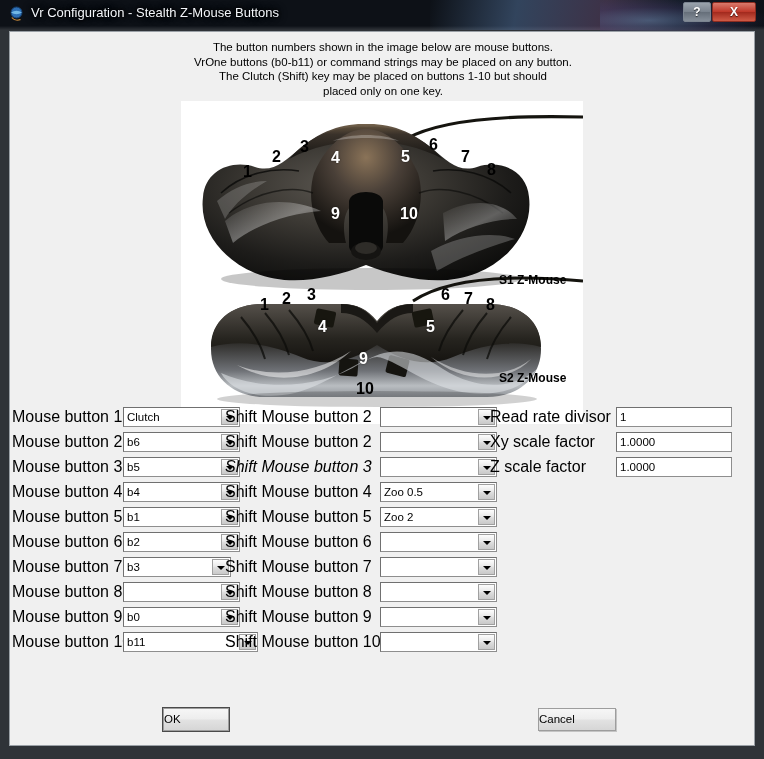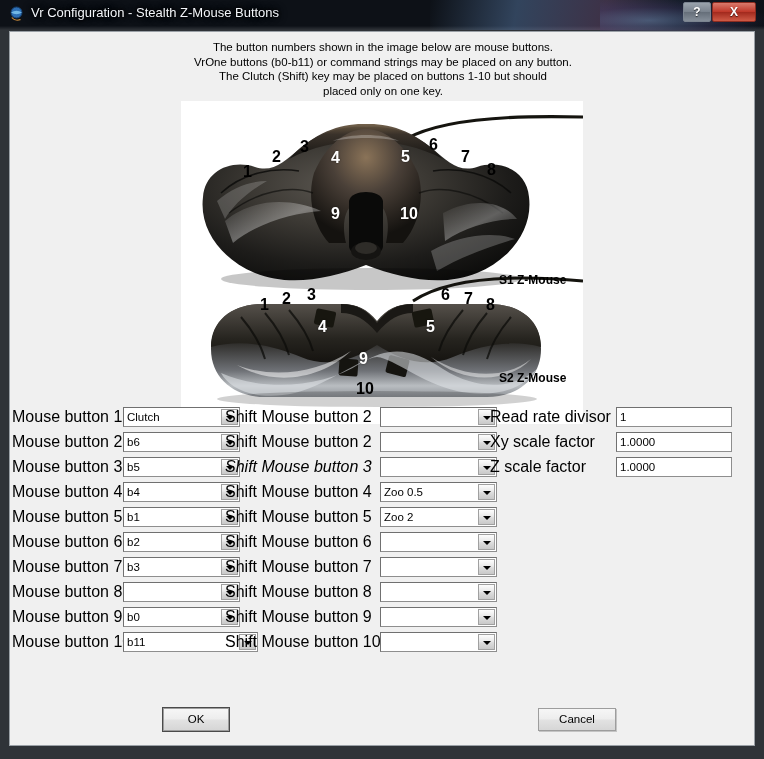--- a/index.html
+++ b/index.html
@@ -110,21 +110,21 @@
   }
   .txtfield .val{
     position:absolute;left:3px;top:0;height:18px;line-height:18px;
     font-size:11.5px;color:#000;white-space:nowrap;
   }
   
   .dlgbtn{
     position:absolute;height:23px;box-sizing:border-box;
     background:linear-gradient(180deg,#f6f6f6 0%,#ededed 48%,#e2e2e2 52%,#d6d6d6 100%);
     border:1px solid #9d9d9d;
-    font-size:11.5px;color:#000;text-align:center;line-height:21px;
+    font-size:11.5px;color:#000;line-height:21px;
     box-shadow:1px 1px 0 rgba(0,0,0,.18);
   }
   #ok-button{outline:1px solid #4a4a4a;outline-offset:0px;}
 </style>
 </head>
 <body>
 
 <div id="window">
 
   <div id="glass-sheen"></div>
@@ -334,21 +334,21 @@
         <div class="combo" style="left: 113px; top: 475px; width: 117px;">
           <div class="val" style="width: 76px;">b1</div>
           <div class="arrowbox"></div>
         </div>
         <div class="lbl" style="left: 2px; top: 499px; width: 105px;">Mouse button 6</div>
         <div class="combo" style="left: 113px; top: 500px; width: 117px;">
           <div class="val" style="width: 95px;">b2</div>
           <div class="arrowbox"></div>
         </div>
         <div class="lbl" style="left: 2px; top: 524px; width: 105px;">Mouse button 7</div>
-        <div class="combo" style="left: 113px; top: 525px; width: 117px;">
+        <div class="combo" style="left: 113px; top: 525px; width: 108px;">
           <div class="val" style="width: 95px;">b3</div>
           <div class="arrowbox"></div>
         </div>
         <div class="lbl" style="left: 2px; top: 549px; width: 105px;">Mouse button 8</div>
         <div class="combo" style="left: 113px; top: 550px; width: 117px;">
           <div class="val" style="width: 95px;"></div>
           <div class="arrowbox"></div>
         </div>
         <div class="lbl" style="left: 2px; top: 574px; width: 105px;">Mouse button 9</div>
         <div class="combo" style="left: 113px; top: 575px; width: 117px;">

